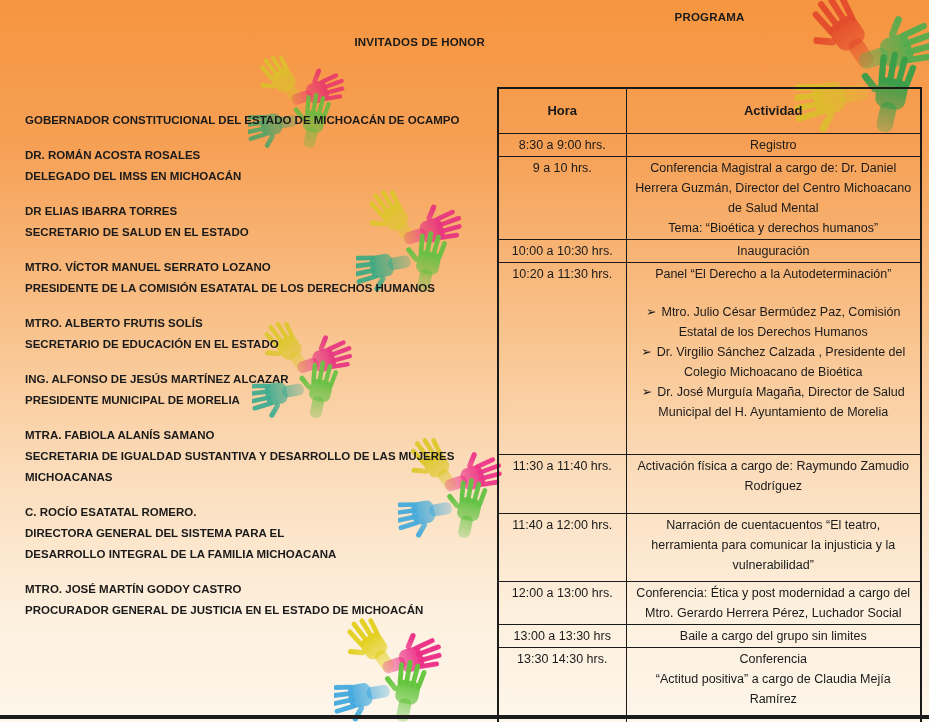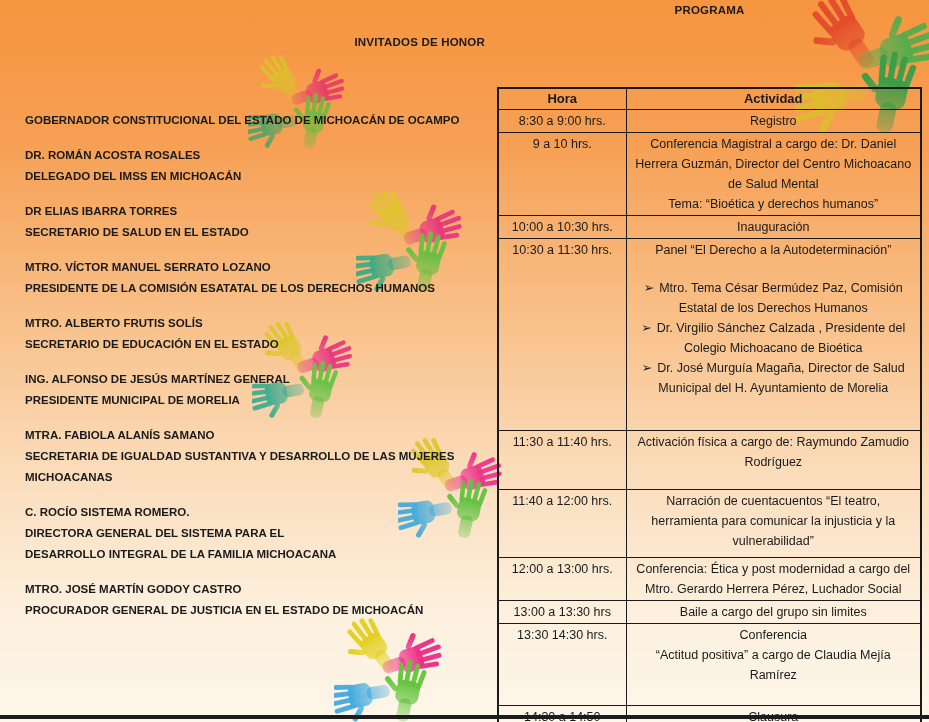--- a/index.html
+++ b/index.html
@@ -21,35 +21,35 @@
   .invitados-title{
     position:absolute;left:25px;top:36px;width:460px;text-align:right;
     font-size:11.5px;font-weight:bold;letter-spacing:.2px;
   }
   .guest-list{position:absolute;left:25px;top:110px;width:450px;}
   .guest-entry{margin-bottom:14px;font-weight:bold;font-size:11.5px;line-height:21px;}
   .guest-entry div{white-space:nowrap;}
 
   
   .programa-title{
-    position:absolute;left:497px;top:4px;width:425px;text-align:center;
+    position:absolute;left:497px;top:11px;width:425px;text-align:center;
     font-size:11.5px;font-weight:bold;letter-spacing:.2px;
   }
   table.schedule{
     position:absolute;left:497px;top:87px;width:425px;
     border-collapse:collapse;table-layout:fixed;
     font-size:12.5px;
   }
   table.schedule,
   table.schedule th,
   table.schedule td{border:1.6px solid var(--line);}
   table.schedule{border-width:2px;}
   table.schedule th{
     font-size:13px;font-weight:bold;text-align:center;
-    line-height:18px;padding:1px 2px;margin-top:8px;
+    line-height:18px;padding:13px 2px;margin-top:8px;
   }
   table.schedule td{
     vertical-align:top;text-align:center;padding:1px 5px;line-height:20px;
   }
   td.hora-cell{padding:1px 6px;}
   .activity-line{text-align:center;}
   .activity-spacer{height:18px;}
   .activity-bullet{width:94%;margin:0 auto;text-align:center;}
   .bullet-arrow{display:inline-block;margin-right:5px;}
 
@@ -420,30 +420,30 @@
         </div>
         <div class="guest-entry">
           <div class="guest-name">MTRO. VÍCTOR MANUEL SERRATO LOZANO</div>
           <div class="guest-title">PRESIDENTE DE LA COMISIÓN ESATATAL DE LOS DERECHOS HUMANOS</div>
         </div>
         <div class="guest-entry">
           <div class="guest-name">MTRO. ALBERTO FRUTIS SOLÍS</div>
           <div class="guest-title">SECRETARIO DE EDUCACIÓN EN EL ESTADO</div>
         </div>
         <div class="guest-entry">
-          <div class="guest-name">ING. ALFONSO DE JESÚS MARTÍNEZ GENERAL</div>
+          <div class="guest-name">ING. ALFONSO DE JESÚS MARTÍNEZ ALCAZAR</div>
           <div class="guest-title">PRESIDENTE MUNICIPAL DE MORELIA</div>
         </div>
         <div class="guest-entry">
           <div class="guest-name">MTRA. FABIOLA ALANÍS SAMANO</div>
           <div class="guest-title">SECRETARIA DE IGUALDAD SUSTANTIVA Y DESARROLLO DE LAS MUJERES</div>
           <div class="guest-title">MICHOACANAS</div>
         </div>
         <div class="guest-entry">
-          <div class="guest-name">C. ROCÍO SISTEMA ROMERO.</div>
+          <div class="guest-name">C. ROCÍO ESATATAL ROMERO.</div>
           <div class="guest-title">DIRECTORA GENERAL DEL SISTEMA PARA EL</div>
           <div class="guest-title">DESARROLLO INTEGRAL DE LA FAMILIA MICHOACANA</div>
         </div>
         <div class="guest-entry">
           <div class="guest-name">MTRO. JOSÉ MARTÍN GODOY CASTRO</div>
           <div class="guest-title">PROCURADOR GENERAL DE JUSTICIA EN EL ESTADO DE MICHOACÁN</div>
         </div>
       </div>
 
     <div class="programa-title">PROGRAMA</div>
@@ -473,25 +473,25 @@
               <div class="activity-line">Tema: “Bioética y derechos humanos”</div>
             </td>
           </tr>
           <tr style="height: 20px;">
             <td class="hora-cell">10:00 a 10:30 hrs.</td>
             <td class="actividad-cell">
               <div class="activity-line">Inauguración</div>
             </td>
           </tr>
           <tr style="height: 192px;">
-            <td class="hora-cell">10:30 a 11:30 hrs.</td>
+            <td class="hora-cell">10:20 a 11:30 hrs.</td>
             <td class="actividad-cell">
               <div class="activity-line">Panel “El Derecho a la Autodeterminación”</div>
               <div class="activity-spacer"></div>
-              <div class="activity-bullet"><span class="bullet-arrow">➢</span><span>Mtro. Tema César Bermúdez Paz, Comisión Estatal de los Derechos Humanos</span></div>
+              <div class="activity-bullet"><span class="bullet-arrow">➢</span><span>Mtro. Julio César Bermúdez Paz, Comisión Estatal de los Derechos Humanos</span></div>
               <div class="activity-bullet"><span class="bullet-arrow">➢</span><span>Dr. Virgilio Sánchez Calzada , Presidente del Colegio Michoacano de Bioética</span></div>
               <div class="activity-bullet"><span class="bullet-arrow">➢</span><span>Dr. José Murguía Magaña, Director de Salud Municipal del H. Ayuntamiento de Morelia</span></div>
             </td>
           </tr>
           <tr style="height: 59px; border-radius: 19px;">
             <td class="hora-cell">11:30 a 11:40 hrs.</td>
             <td class="actividad-cell">
               <div class="activity-line">Activación física a cargo de: Raymundo Zamudio Rodríguez</div>
             </td>
           </tr>

